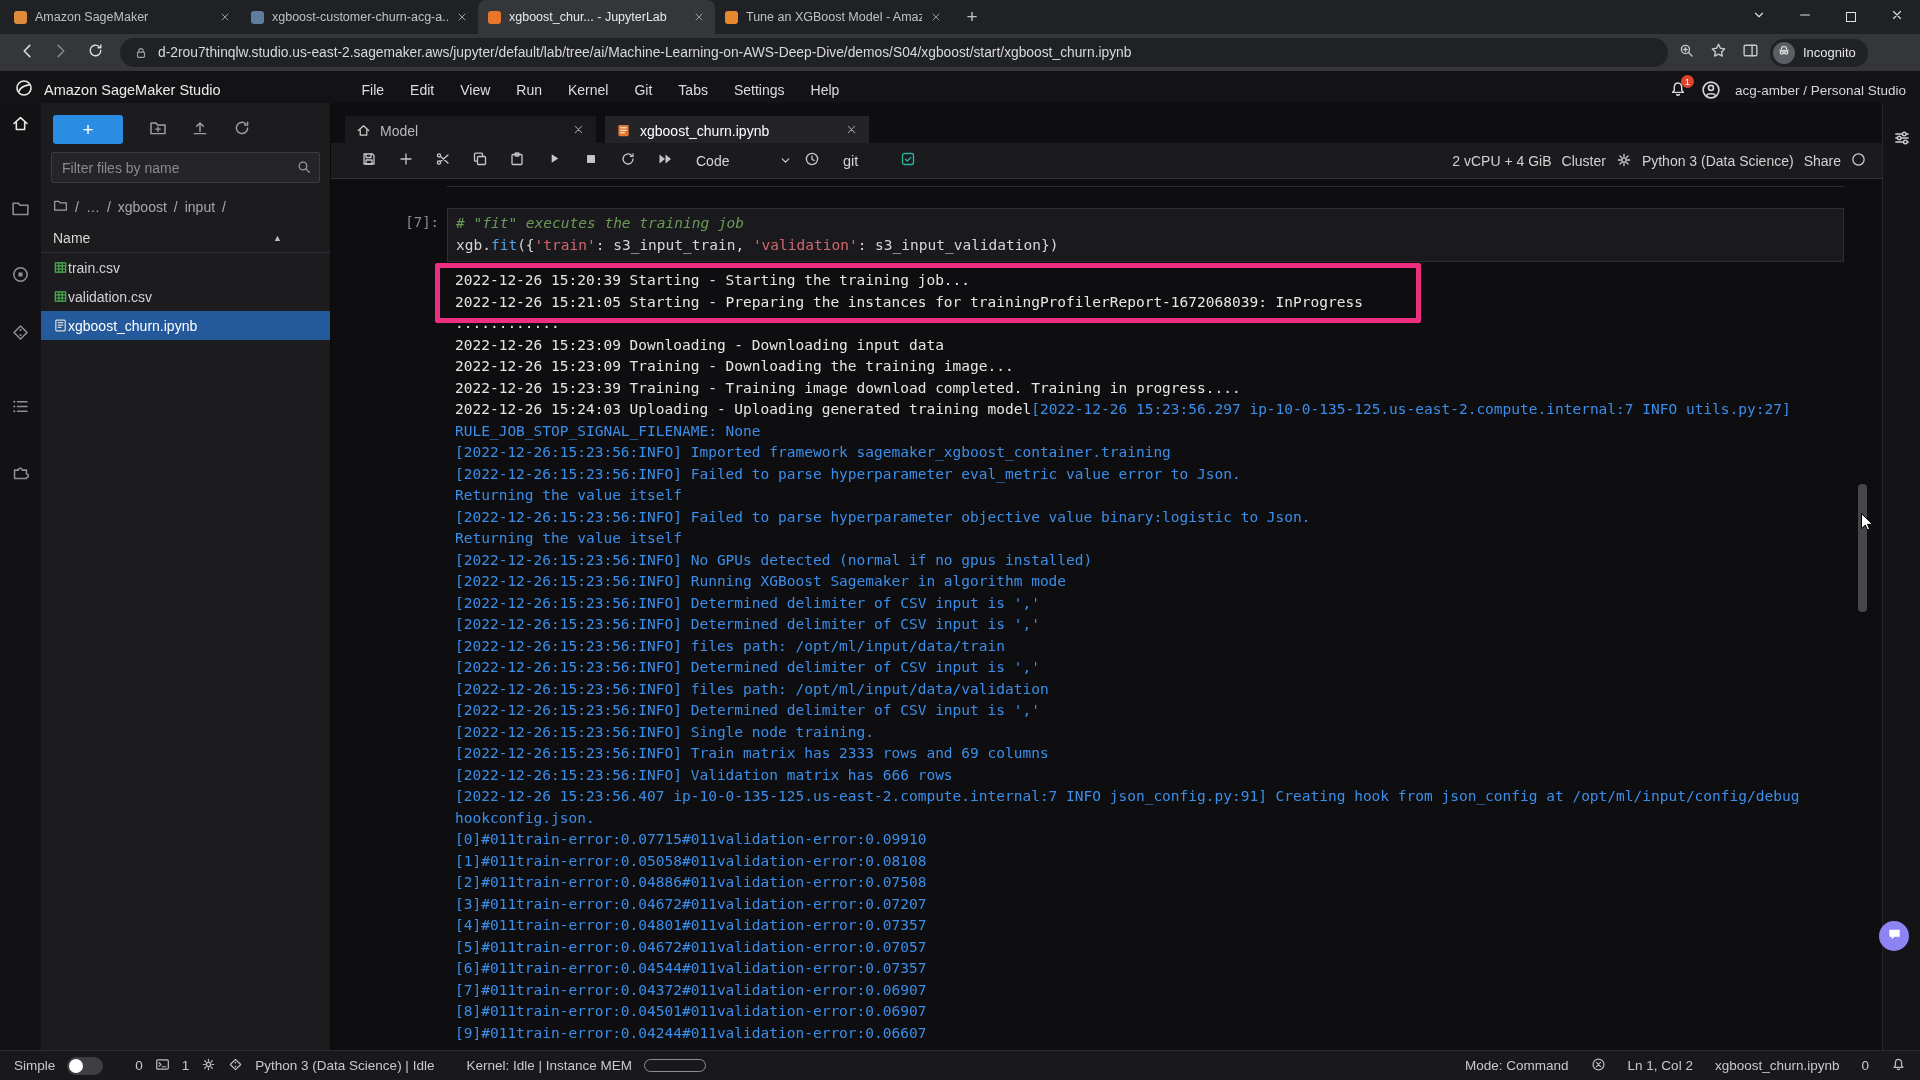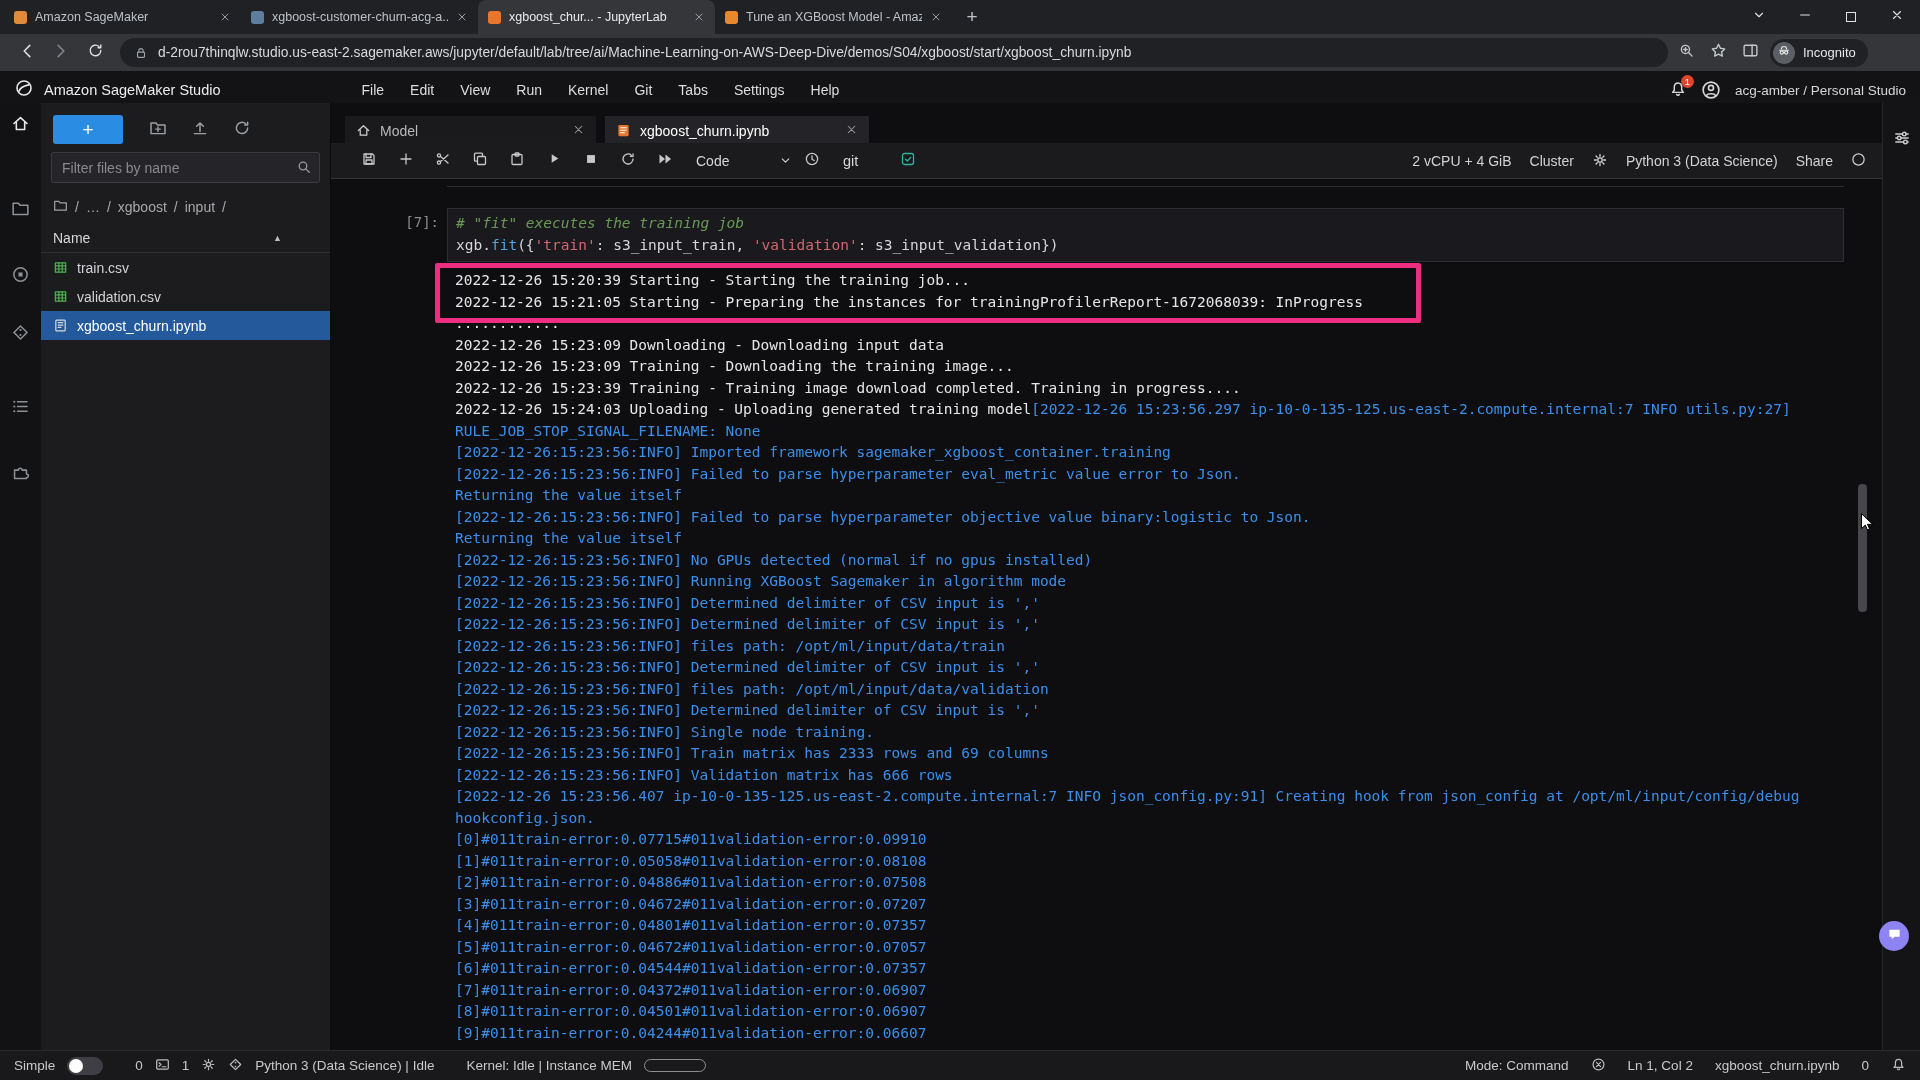--- a/index.html
+++ b/index.html
@@ -48,36 +48,36 @@
   .fp-actions{display:flex;align-items:center;padding:12px 12px 8px;gap:24px;color:#9da0a3}
   .newbtn{width:70px;height:29px;border-radius:3px;background:var(--accent_blue);color:#fff;font-size:19px;display:flex;align-items:center;justify-content:center;margin-right:2px}
   .fp-search{margin:0 10px 8px;position:relative}
   .fp-search input{width:100%;height:31px;background:#252529;border:1px solid #3a3a3f;border-radius:2px;color:#bdbdbd;padding:0 32px 0 10px;font-size:14px;font-family:"Liberation Sans",sans-serif}
   .fp-search input::placeholder{color:#8a8a8e}
   .fp-search .sic{position:absolute;right:8px;top:7px;color:#9a9a9e}
   .fp-crumbs{display:flex;align-items:center;gap:7px;padding:7px 12px;color:#a8a8ac;font-size:14px}
   .crumb{color:#a8a8ac}
   .fp-namehdr{display:flex;align-items:center;height:30px;padding:0 12px;border-bottom:1px solid #303034;color:#d8d8d8;font-size:14px}
   .fp-namehdr .caret{margin-left:auto;margin-right:36px;font-size:9px;color:#bdbdbd}
-  .frow{height:29px;display:flex;align-items:center;gap:9px;padding:0 12px;color:#d2d2d4;font-size:14px}
+  .frow{height:29px;display:flex;align-items:center;gap:0;padding:0 12px;color:#d2d2d4;font-size:14px}
   .frow.selected{background:var(--selection_blue);color:#fff}
   .fic{display:flex}
 
   
   #main{position:absolute;top:103px;left:331px;right:38px;bottom:27px;background:#0e0e10}
   #doctabs{position:absolute;top:13px;left:0;right:0;height:29px;display:flex;padding-left:14px;gap:9px}
   .dtab{width:251px;display:flex;align-items:center;gap:9px;padding:0 11px;font-size:14px;color:#b9b9bc;background:#1a1a1d}
   .dtab.active{background:#242428;color:#fff;width:264px}
   .dtab .x{margin-left:auto;color:#9a9a9e;display:flex}
   #nbtoolbar{position:absolute;top:40px;left:0;right:0;height:36px;background:#1b1b1e;border-bottom:1px solid #333338;display:flex;align-items:center;padding-left:28px;color:#c7c7ca}
   .ntb-ico{width:20px;height:20px;margin-right:17px;display:flex;align-items:center;justify-content:center}
   .code-dd{margin:0 10px 0 4px;width:96px;display:flex;align-items:center;justify-content:space-between;font-size:14px;color:#d6d6d8}
   .gitlbl{font-size:14.5px;color:#d6d6d8;margin:0 40px 0 4px}
   .tealico{color:var(--teal)}
-  .ntb-right{position:absolute;right:16px;top:0;height:36px;display:flex;align-items:center;gap:18px;font-size:14px;color:#d2d2d4}
+  .ntb-right{position:absolute;right:16px;top:0;height:36px;display:flex;align-items:center;gap:10px;font-size:14px;color:#d2d2d4}
 
   
   #content{position:absolute;top:78px;left:0;right:0;bottom:0;overflow:hidden}
   .prevline{position:absolute;top:5px;left:116px;width:1397px;height:1px;background:#2c2c31}
   .prompt{position:absolute;left:0;top:33px;width:108px;text-align:right;font:14px "DejaVu Sans Mono",monospace;color:#8b8b90}
   .editor{position:absolute;left:116px;top:27px;width:1397px;height:54px;background:#1a1a1e;border:1px solid #2e2e33;padding:4px 8px;font:14.5px/21.5px "DejaVu Sans Mono",monospace;white-space:pre}
   .tk-comment{color:#6a9955;font-style:italic}
   .tk-str{color:#d2666e}
   .tk-func{color:#54a3e0}
   .tk-plain{color:#d6d6d6}

